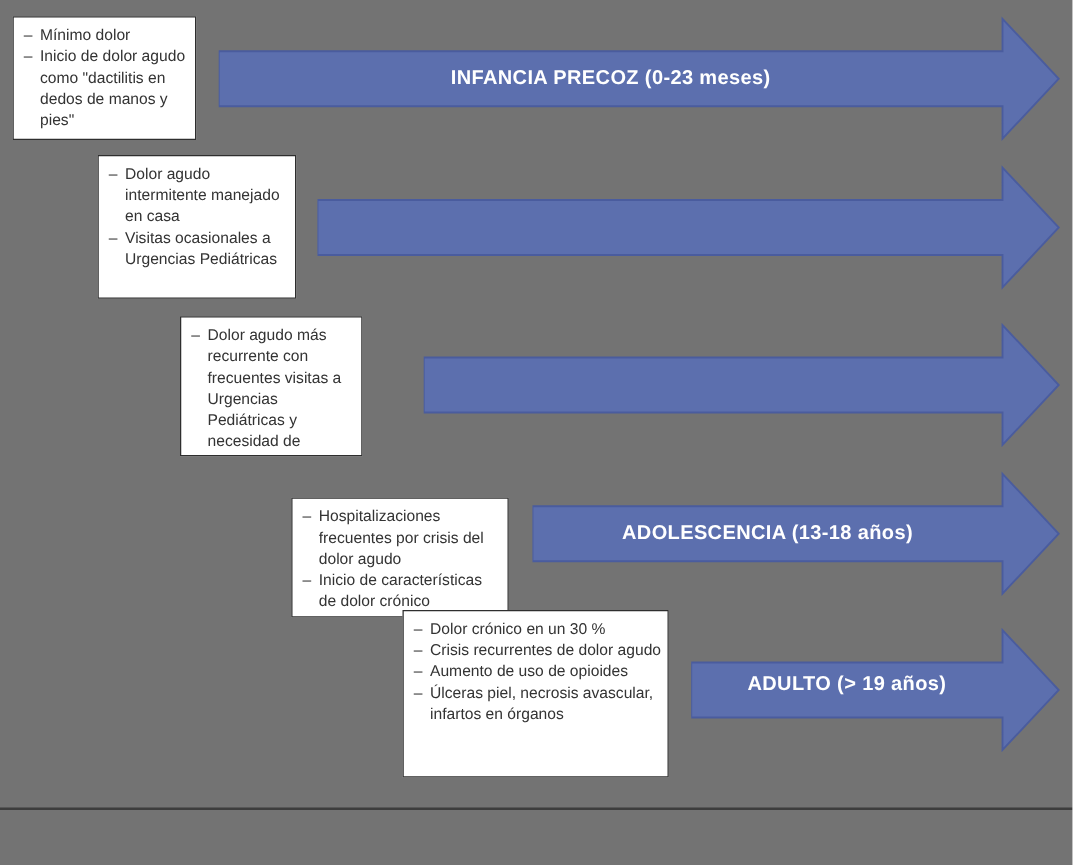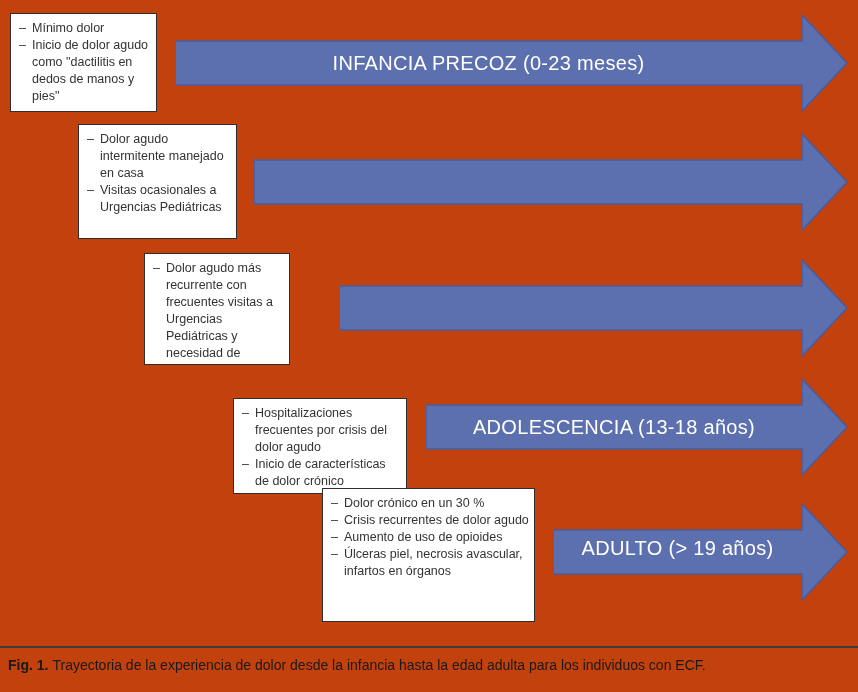--- a/index.html
+++ b/index.html
@@ -9,21 +9,21 @@
     --note-text:#333333;
     --caption-text:#1a1a1a;
     --rule-color:#3d3d3d;
   }
   *{margin:0;padding:0;box-sizing:border-box;}
   html,body{background:#ffffff;}
   body{font-family:"Liberation Sans",sans-serif;}
   .figure{
     position:relative;
     width:858px;height:692px;
-    background:#c2410c;
+    background:#737373;
     overflow:hidden;
   }
   .note-box{
     position:absolute;
     background:#ffffff;
     border:1px solid var(--box-border);
     padding:6px 5px 4px 6px;
     color:var(--note-text);
     font-size:12.5px;
     line-height:17px;
@@ -44,22 +44,22 @@
     fill:var(--arrow-fill);
     stroke:var(--arrow-border);
     stroke-width:1.5;
     stroke-linejoin:miter;
   }
   .stage-label{
     position:absolute;
     height:44px;
     display:flex;align-items:center;justify-content:center;
     color:#ffffff;
-    font-size:20px;
-    font-weight:normal;
+    font-size:16px;
+    font-weight:bold;
     letter-spacing:0.3px;
     white-space:nowrap;
     pointer-events:none;
   }
   
   .box-1{left:10px;top:13px;width:147px;height:99px;}
   .box-2{left:78px;top:124px;width:159px;height:115px;}
   .box-3{left:144px;top:253px;width:146px;height:112px;}
   .box-4{left:233px;top:378px;width:174px;height:96px;margin-top:20px;}
   .box-5{left:322px;top:488px;width:213px;height:134px;}
@@ -139,17 +139,14 @@
       <li>Aumento de uso de opioides</li>
       <li>Úlceras piel, necrosis avascular, infartos en órganos</li>
     </ul>
   </div>
   <svg class="stage-arrow arrow-5" width="295" height="106" viewBox="0 0 295 106">
     <polygon points="0,31 249,31 249,5 294,53 249,101 249,75 0,75"></polygon>
   </svg>
   <div class="stage-label label-5">ADULTO (&gt; 19 años)</div>
 
   <div class="caption-rule"></div>
-  <div class="caption">
-    <span class="fig-label">Fig. 1.</span><span>Trayectoria de la experiencia de dolor desde la infancia hasta la edad adulta para los individuos con ECF.</span>
-  </div>
 
 </div>
 
 </body></html>

